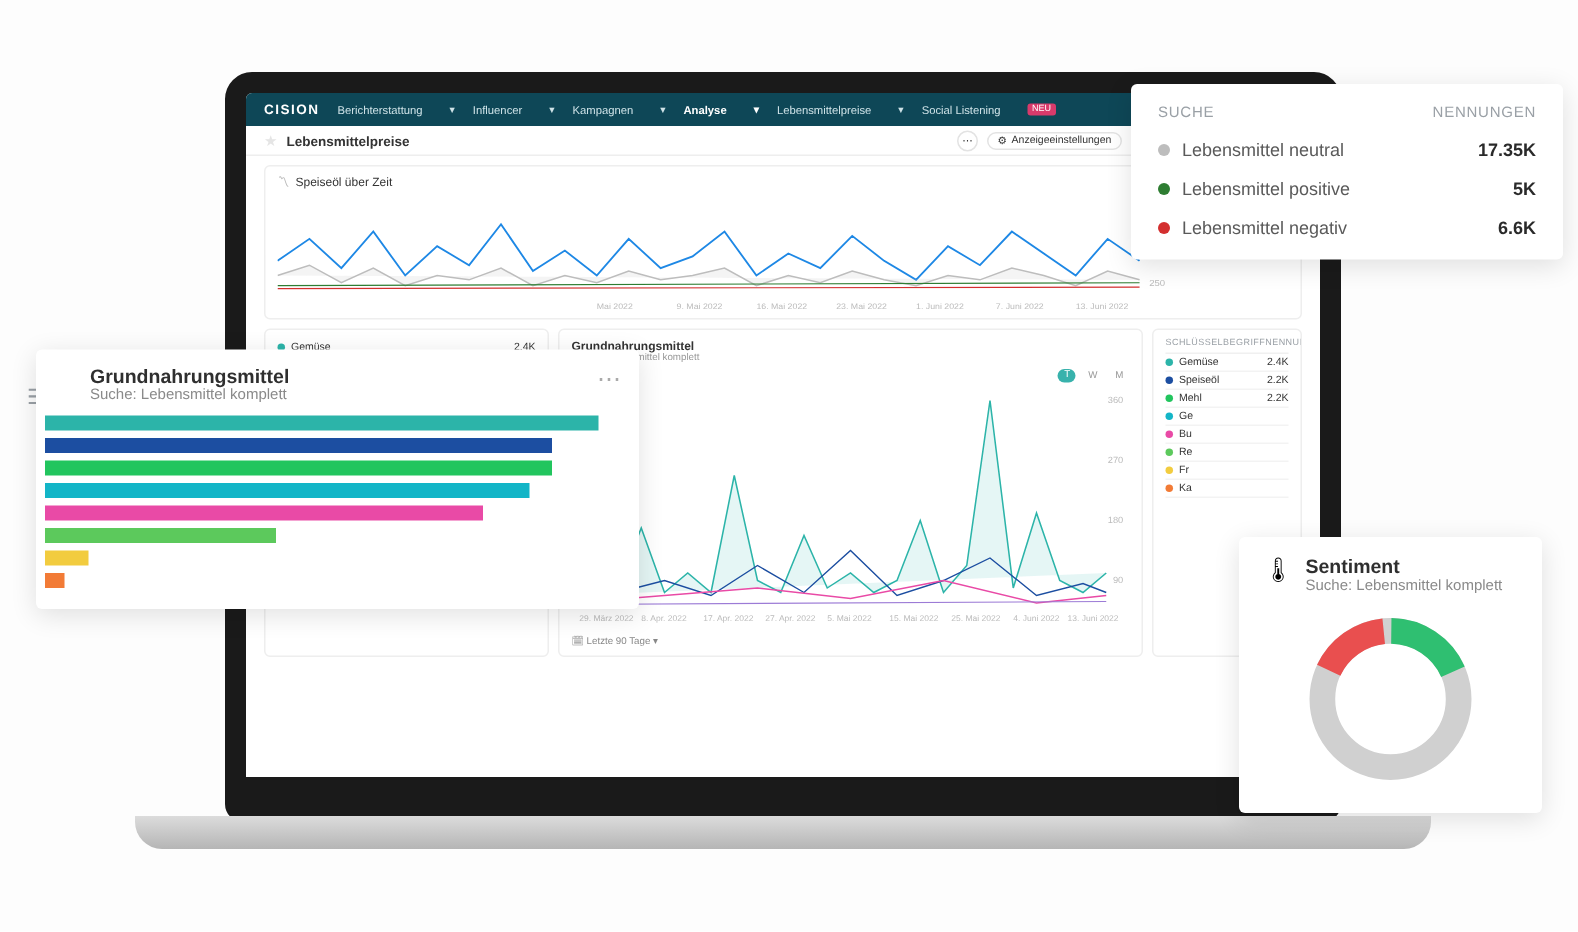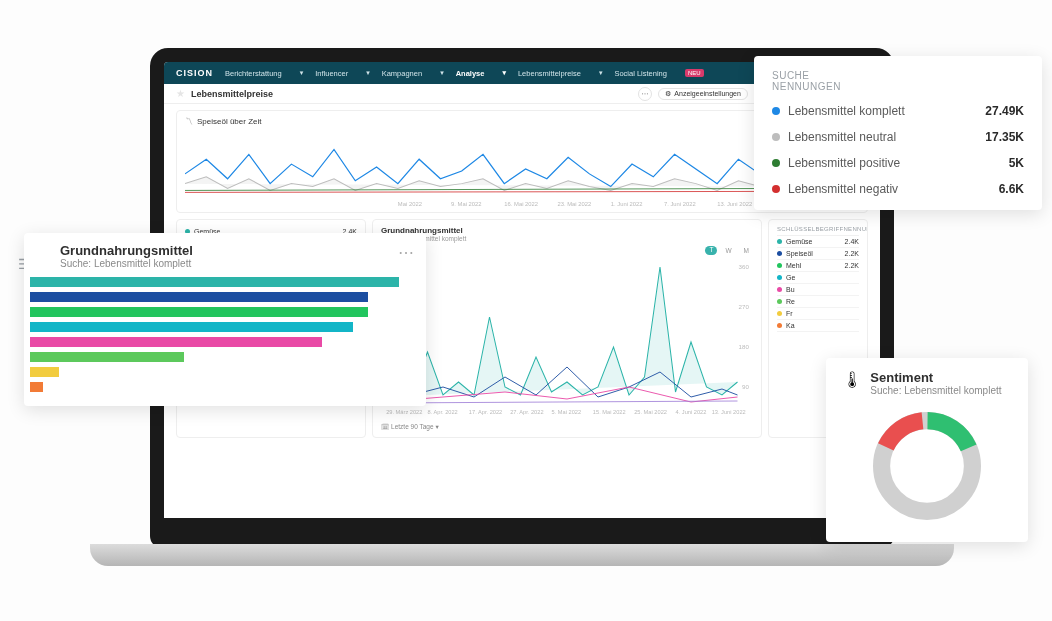--- a/index.html
+++ b/index.html
@@ -51,21 +51,21 @@
   .overlay { position: absolute; background: #fff; box-shadow: 0 4px 18px rgba(0,0,0,.12); border-radius: 4px; }
   .overlay h3 { font-size: 13px; font-weight: 700; color: #2f2f2f; }
   .overlay .sub { font-size: 10px; color: #8a8a8a; }
 
   .ov-bars { left: 24px; top: 233px; width: 402px; padding: 10px 12px 14px 6px; }
   .ov-bars .head { display:flex; justify-content:space-between; align-items:flex-start; padding-left: 30px;}
   .bars { margin-top: 8px; display:flex; flex-direction:column; gap:5px; }
   .bar { height: 10px; }
 
   .ov-mentions { right: 10px; top: 56px; width: 288px; padding: 14px 18px; }
-  .mhead { display:flex; justify-content:space-between; font-size: 10px; color:#9aa0a6; letter-spacing:.5px;flex-direction:column; }
+  .mhead { display:flex; justify-content:space-between; font-size: 10px; color:#9aa0a6; letter-spacing:.5px; }
   .mrow { display:flex; justify-content:space-between; align-items:center; margin-top: 12px; }
   .mrow .lbl { display:flex; align-items:center; gap:8px; font-size:12px; color:#5a5a5a; }
   .mrow .val { font-size:12px; font-weight:700; color:#2a2a2a; }
   .mdot { width:8px; height:8px; border-radius:50%; }
 
   .ov-sent { right: 24px; top: 358px; width: 202px; padding: 12px 16px 16px; }
   .ov-sent .head { display:flex; gap:8px; align-items:flex-start; }
   .ov-sent h3 { font-size: 13px; }
   .donut-wrap { display:flex; justify-content:center; margin-top:10px; }
   .filters-icon { color:#9aa0a6; font-size:14px; }
@@ -346,27 +346,20 @@
 </div>
 
 <div class="overlay ov-mentions">
   <div class="mhead">
     <span>SUCHE</span>
     <span>NENNUNGEN</span>
   </div>
   <div id="mentions-rows">
       <div class="mrow">
         <span class="lbl">
-          <span class="mdot" style="background:#1e88e5"></span>
-          <span>Lebensmittel komplett</span>
-        </span>
-        <span class="val">27.49K</span>
-      </div>
-      <div class="mrow">
-        <span class="lbl">
           <span class="mdot" style="background:#bdbdbd"></span>
           <span>Lebensmittel neutral</span>
         </span>
         <span class="val">17.35K</span>
       </div>
       <div class="mrow">
         <span class="lbl">
           <span class="mdot" style="background:#2e7d32"></span>
           <span>Lebensmittel positive</span>
         </span>

